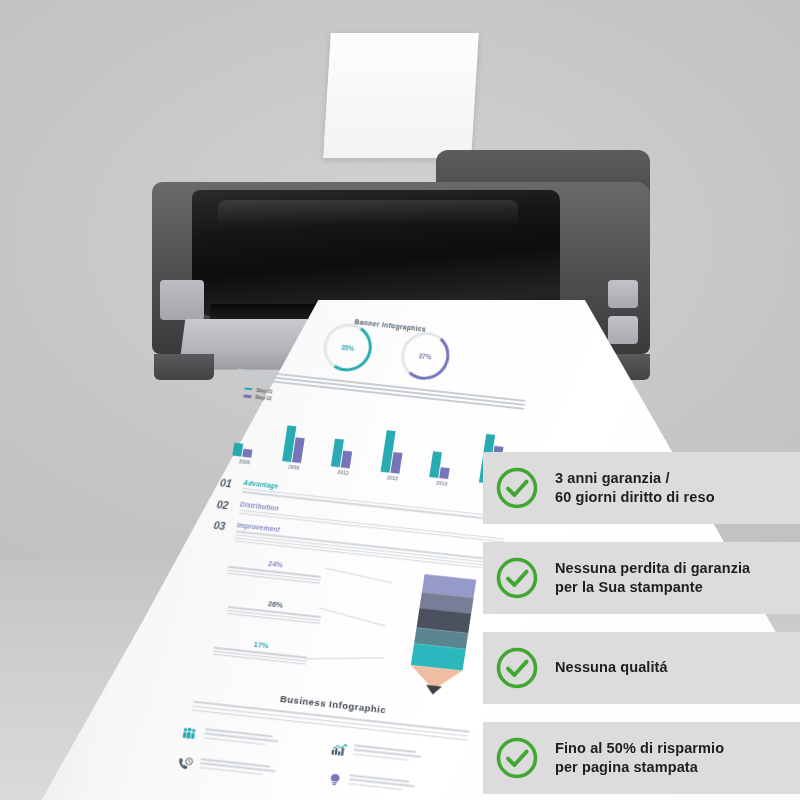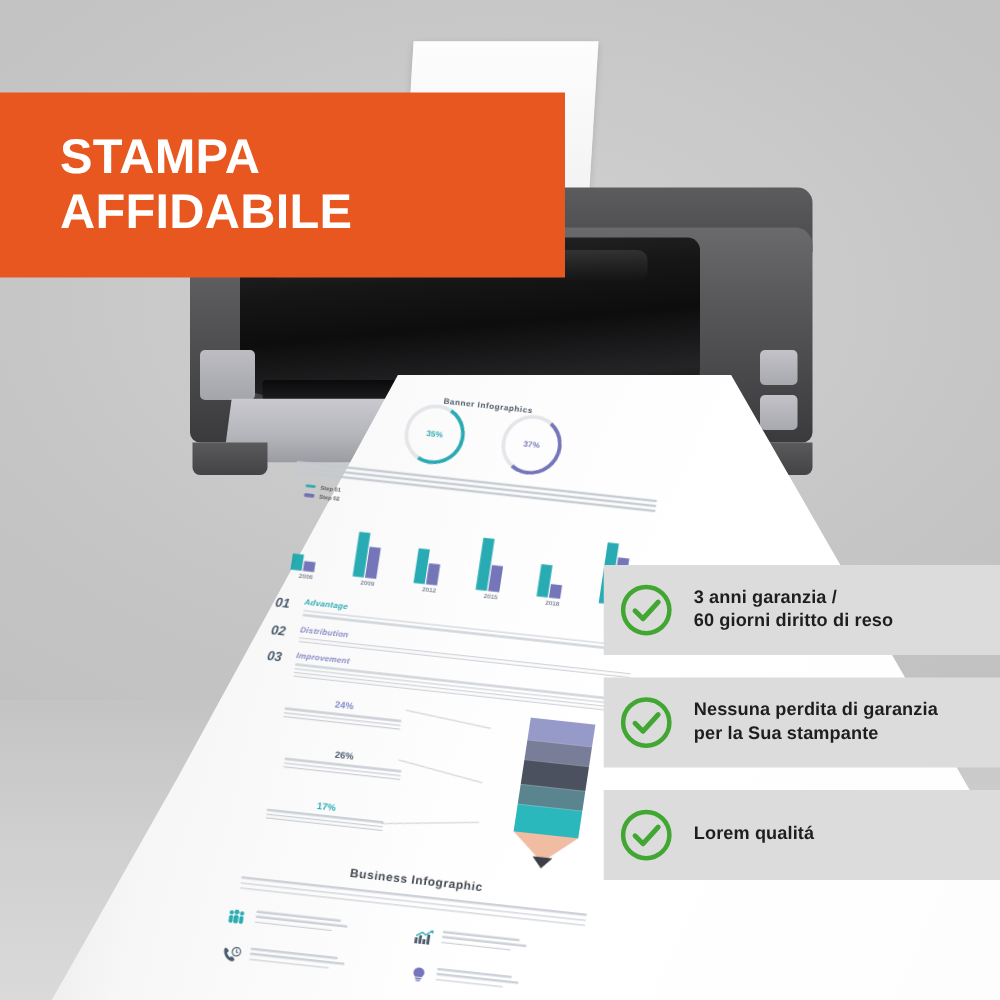--- a/index.html
+++ b/index.html
@@ -451,24 +451,20 @@
         <div class="tx">
           <i style="width:60px"></i>
             <i style="width:66px"></i>
             <i style="width:54px"></i>
           <span class="sr">Lorem ipsum dolor sit amet, consectetur adipiscing elit, sed do eiusmod tempor incididunt ut</span>
         </div>
       </div>
     </div>
   </div>
 
-  <div class="banner">
-    <h1>STAMPA
-AFFIDABILE</h1>
-  </div>
 
   <div class="features">
     <div class="feat">
       <svg class="check" viewBox="0 0 44 44">
         <circle cx="22" cy="22" r="18.5" fill="none" stroke="#42a732" stroke-width="3.6"></circle>
         <path d="M13 22.6 l6.4 6.4 L31.6 15.6" fill="none" stroke="#42a732" stroke-width="3.9" stroke-linecap="round" stroke-linejoin="round"></path>
       </svg>
       <div class="txt">3 anni garanzia /
 60 giorni diritto di reso</div>
     </div>
@@ -480,18 +476,26 @@
       </svg>
       <div class="txt">Nessuna perdita di garanzia
 per la Sua stampante</div>
     </div>
 
     <div class="feat">
       <svg class="check" viewBox="0 0 44 44">
         <circle cx="22" cy="22" r="18.5" fill="none" stroke="#42a732" stroke-width="3.6"></circle>
         <path d="M13 22.6 l6.4 6.4 L31.6 15.6" fill="none" stroke="#42a732" stroke-width="3.9" stroke-linecap="round" stroke-linejoin="round"></path>
       </svg>
-      <div class="txt">Lorem qualitá</div>
-    </div>
-
+      <div class="txt">Nessuna qualitá</div>
+    </div>
+
+    <div class="feat">
+      <svg class="check" viewBox="0 0 44 44">
+        <circle cx="22" cy="22" r="18.5" fill="none" stroke="#42a732" stroke-width="3.6"></circle>
+        <path d="M13 22.6 l6.4 6.4 L31.6 15.6" fill="none" stroke="#42a732" stroke-width="3.9" stroke-linecap="round" stroke-linejoin="round"></path>
+      </svg>
+      <div class="txt">Fino al 50% di risparmio
+per pagina stampata</div>
+    </div>
   </div>
 
 </div>
 
 </body></html>

